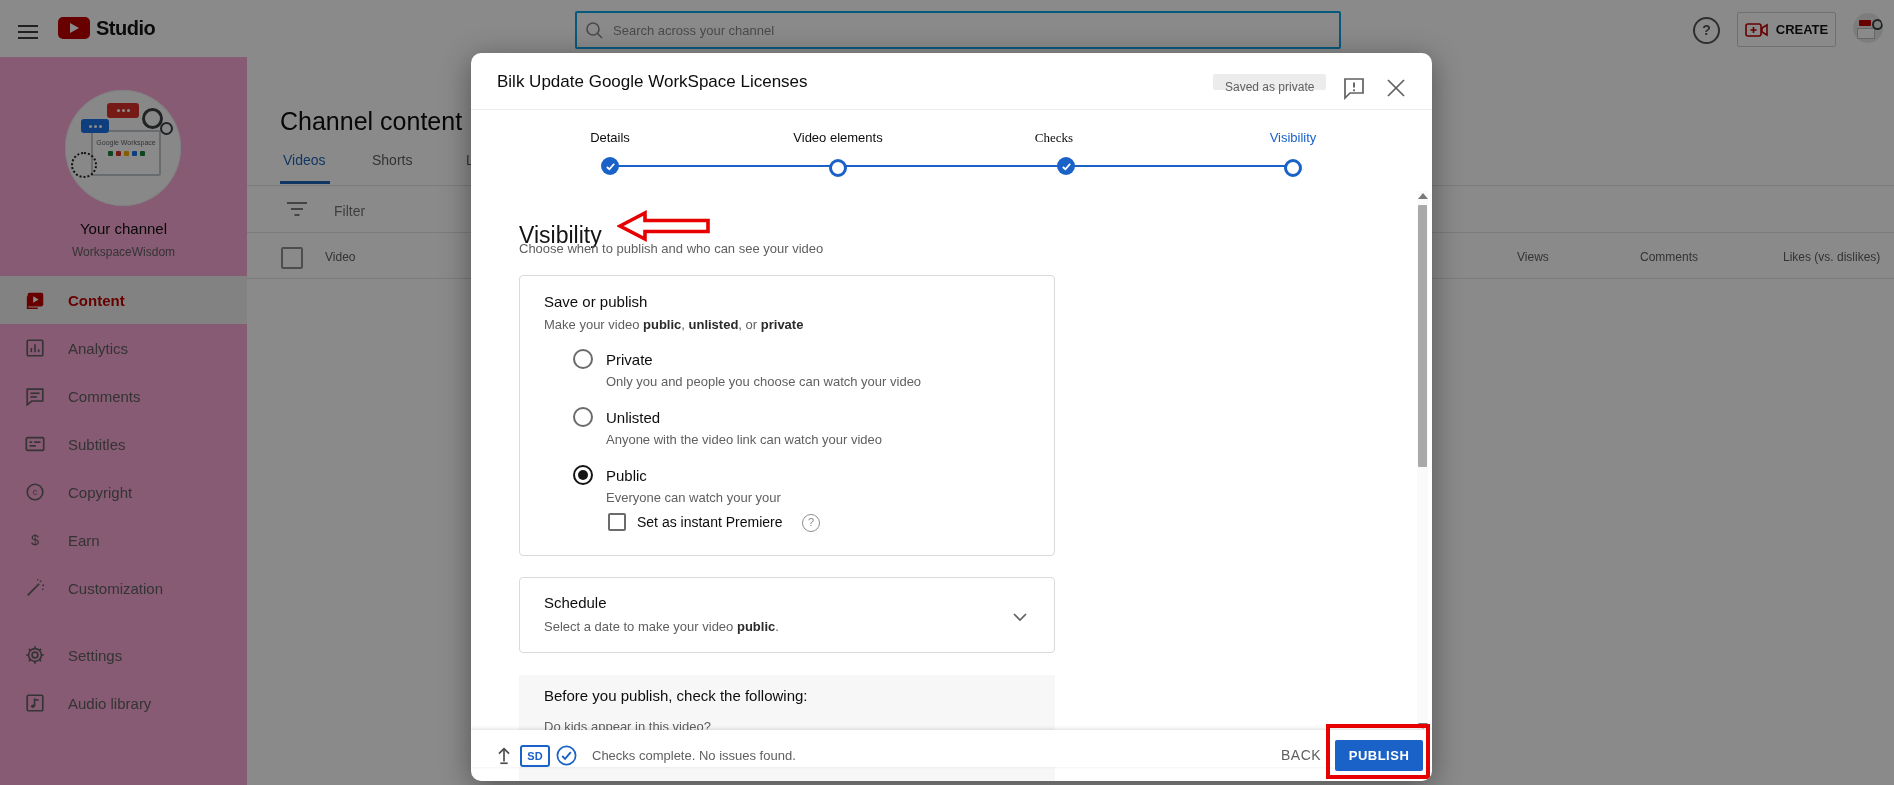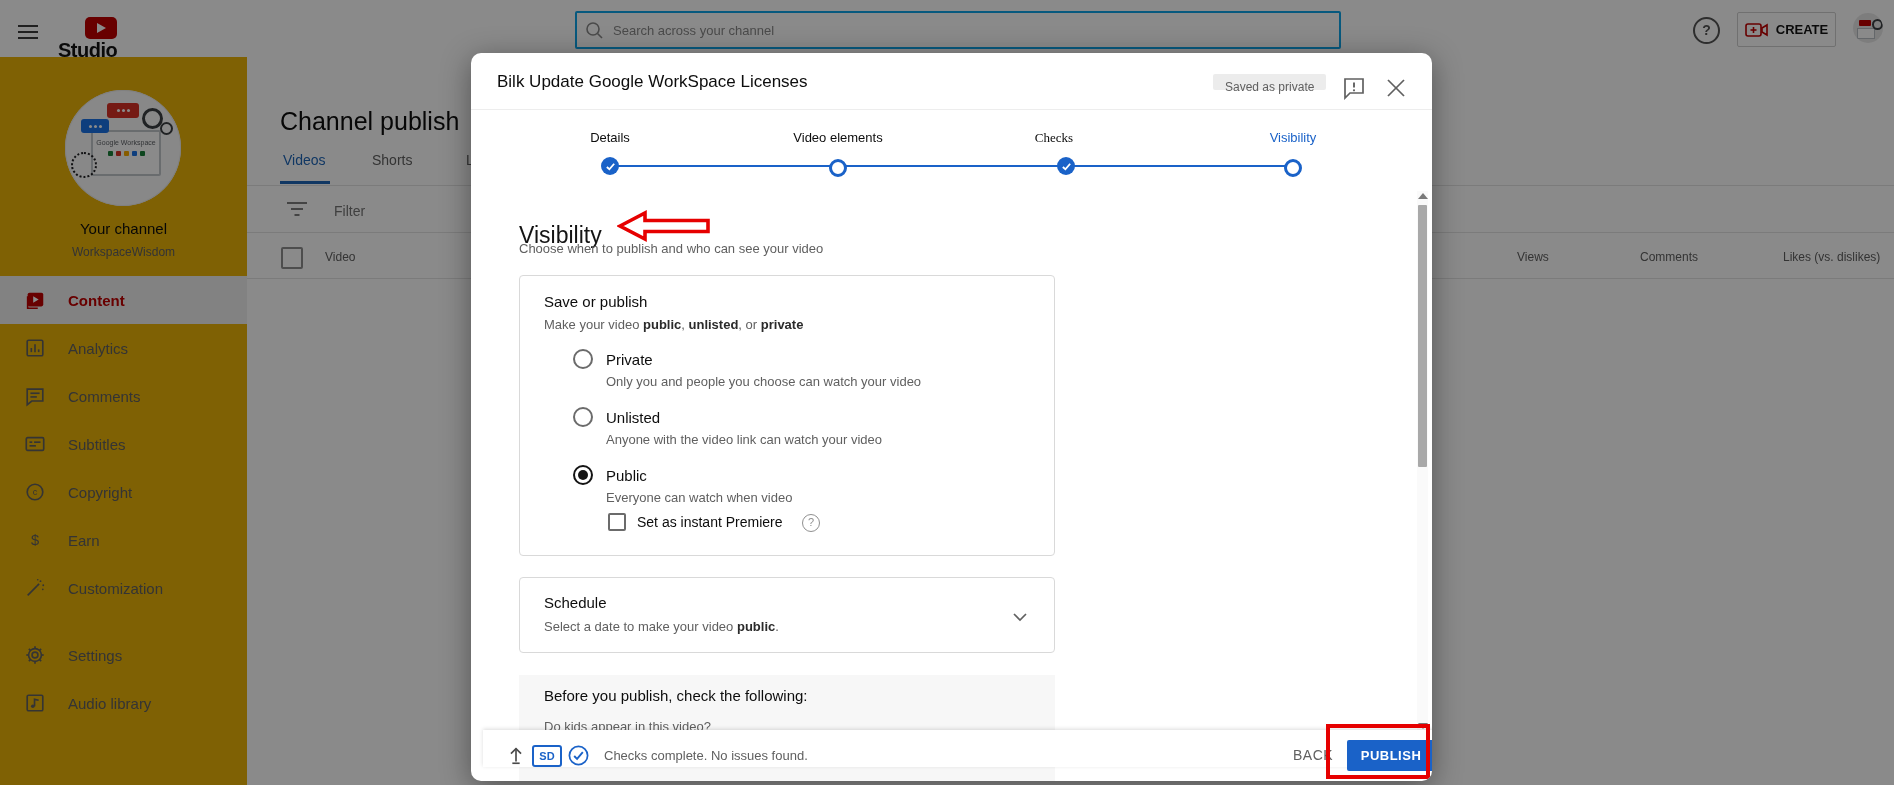--- a/index.html
+++ b/index.html
@@ -13,21 +13,21 @@
   .logo-badge:after{content:"";position:absolute;left:12px;top:6px;border-left:9px solid #fff;border-top:5px solid transparent;border-bottom:5px solid transparent;}
   .brand{font-size:20px;font-weight:bold;letter-spacing:-0.5px;color:#141414;}
   .searchbox{position:absolute;left:575px;top:11px;width:762px;height:34px;border:2px solid #0ea5e9;background:#fff;display:flex;align-items:center;border-radius:2px;}
   .searchbox input{border:0;outline:none;flex:1;font-size:13px;color:#333;background:transparent;font-family:"Liberation Sans",sans-serif;}
   .searchbox input::placeholder{color:#8a8a8a;}
   .helpcirc{width:23px;height:23px;border:2px solid #555;border-radius:50%;text-align:center;line-height:22px;font-size:14px;font-weight:bold;color:#555;}
   .createbtn{position:absolute;left:1737px;top:12px;width:97px;height:33px;border:1px solid #cfcfcf;border-radius:2px;background:#fff;display:flex;align-items:center;justify-content:center;gap:7px;font-size:13px;font-weight:bold;color:#141414;cursor:pointer;}
   .avatar-sm{position:absolute;left:1853px;top:13px;width:30px;height:30px;border-radius:50%;background:#e8e8e8;overflow:hidden;}
   .avatar-sm i{position:absolute;display:block;}
   
-  .sidebar{position:absolute;left:0;top:57px;width:247px;height:728px;background:#eab308;border-right:1px solid #e6e6e6;}
+  .sidebar{position:absolute;left:0;top:57px;width:247px;height:728px;background:#f9a8d4;border-right:1px solid #e6e6e6;}
   .chan-avatar{position:absolute;left:65px;top:33px;width:116px;height:116px;border-radius:50%;background:#fcfcfc;box-shadow:0 0 0 1px #ececec inset;overflow:hidden;}
   .monitor{position:absolute;left:26px;top:40px;width:66px;height:42px;background:#fff;border:2px solid #c2c7cc;border-radius:2px;}
   .monitor .gw{font-size:7px;color:#5f6368;text-align:center;margin-top:7px;white-space:nowrap;}
   .appdots{display:flex;gap:3px;justify-content:center;margin-top:5px;}
   .appdots b{width:5px;height:5px;border-radius:1px;display:block;}
   .bubble{position:absolute;border-radius:3px;display:flex;align-items:center;justify-content:center;gap:2px;}
   .bubble b{width:3px;height:3px;border-radius:50%;background:#fff;display:block;}
   .gear-deco{position:absolute;right:18px;top:18px;width:15px;height:15px;border:3px solid #3c4043;border-radius:50%;}
   .gear-deco2{position:absolute;right:8px;top:32px;width:9px;height:9px;border:2px solid #3c4043;border-radius:50%;}
   .dash-circ{position:absolute;left:6px;top:62px;width:22px;height:22px;border:2px dotted #202124;border-radius:50%;}
@@ -80,39 +80,39 @@
   .qcirc{position:absolute;left:282px;width:18px;height:18px;border:1.6px solid #909090;border-radius:50%;box-sizing:border-box;text-align:center;line-height:15px;font-size:11px;color:#909090;}
   .graysec{position:absolute;left:48px;top:622px;width:536px;height:120px;background:#f7f7f7;}
   .gs-h{position:absolute;left:25px;top:12px;font-size:15px;font-weight:500;color:#0d0d0d;}
   .gs-q{position:absolute;left:25px;top:44px;font-size:13px;color:#606060;}
   
   .sbar{position:absolute;left:946px;top:138px;width:11px;height:540px;background:#fafafa;}
   .sthumb{position:absolute;left:1px;top:14px;width:9px;height:262px;background:#a9a9a9;border-radius:1px;cursor:pointer;}
   .tri-up{position:absolute;left:1px;top:2px;width:0;height:0;border-left:5px solid transparent;border-right:5px solid transparent;border-bottom:6px solid #7a7a7a;}
   .tri-dn{position:absolute;left:1px;bottom:2px;width:0;height:0;border-left:5px solid transparent;border-right:5px solid transparent;border-top:6px solid #7a7a7a;}
   
-  .m-foot{position:absolute;left:12px;top:677px;width:961px;height:37px;background:#fff;box-shadow:0 -1px 4px rgba(0,0,0,.14);}
+  .m-foot{position:absolute;left:0;top:677px;width:961px;height:37px;background:#fff;box-shadow:0 -1px 4px rgba(0,0,0,.14);}
   .f-status{position:absolute;left:121px;top:18px;font-size:13px;color:#606060;}
   .sdbadge{position:absolute;left:49px;top:15px;width:26px;height:18px;border:2px solid #1a62c8;border-radius:3px;color:#1a62c8;font-size:11px;font-weight:bold;text-align:center;line-height:18px;box-sizing:content-box;}
   .backbtn{position:absolute;left:810px;top:17px;font-size:14px;font-weight:500;color:#606060;letter-spacing:.5px;cursor:pointer;}
   .pubbtn{position:absolute;left:864px;top:10px;width:88px;height:31px;background:#1a62c8;color:#fff;font-size:13px;font-weight:bold;letter-spacing:.5px;border:none;border-radius:2px;cursor:pointer;font-family:"Liberation Sans",sans-serif;}
   .annot-box{position:absolute;left:855px;top:671px;width:104px;height:55px;border:4px solid #e60000;box-sizing:border-box;pointer-events:none;}
 </style>
 </head>
 <body>
 
 <div class="stage">
 
   <header class="topbar">
     <div class="abs burger" style="left:18px;top:21px;">
         <span></span>
         <span></span>
         <span></span>
       </div>
-    <div class="abs" style="left:58px;top:17px;display:flex;align-items:flex-end;flex-direction:column;">
+    <div class="abs" style="left:58px;top:17px;display:flex;align-items:flex-start;gap:6px;">
       <div class="logo-badge"></div>
       <span class="brand">Studio</span>
     </div>
     <div class="searchbox">
       <svg width="34" height="20" viewBox="0 0 34 20">
           <circle cx="16" cy="9" r="6" fill="none" stroke="#8a8a8a" stroke-width="1.6"></circle>
           <line x1="20.5" y1="13.5" x2="25" y2="18" stroke="#8a8a8a" stroke-width="1.6"></line>
         </svg>
       <input type="text" placeholder="Search across your channel" style="">
     </div>
@@ -255,21 +255,21 @@
               <path d="M11.5 15.5 V8 l4.5 1"></path>
             </g>
             <circle cx="9.6" cy="15.5" r="2" fill="#606060"></circle>
           </svg>
         <span>Audio library</span>
       </div>
     </nav>
   </aside>
 
   <main class="main">
-    <h1 class="page-title">Channel publish</h1>
+    <h1 class="page-title">Channel content</h1>
     <div class="tab active" style="left:36px;">Videos</div>
     <div class="tab" style="left:125px;">Shorts</div>
     <div class="tab" style="left:219px;">Live</div>
     <div class="tab-underline"></div>
     <div class="hline" style="top:128px;"></div>
     <svg class="abs" style="left:38px;top:142px;" width="24" height="18" viewBox="0 0 24 18">
         <g stroke="#606060" stroke-width="1.6">
           <line x1="2" y1="4" x2="22" y2="4"></line>
           <line x1="6" y1="10" x2="18" y2="10"></line>
           <line x1="9.5" y1="16" x2="14.5" y2="16"></line>
@@ -344,21 +344,21 @@
       <div class="radio" style="top:73px;"></div>
       <div class="opt-l" style="top:75px;">Private</div>
       <div class="opt-d" style="top:98px;">Only you and people you choose can watch your video</div>
 
       <div class="radio" style="top:131px;"></div>
       <div class="opt-l" style="top:133px;">Unlisted</div>
       <div class="opt-d" style="top:156px;">Anyone with the video link can watch your video</div>
 
       <div class="radio sel" style="top:189px;"></div>
       <div class="opt-l" style="top:191px;">Public</div>
-      <div class="opt-d" style="top:214px;">Everyone can watch when video</div>
+      <div class="opt-d" style="top:214px;">Everyone can watch your your</div>
 
       <div class="cb2" style="top:237px;"></div>
       <div class="prem-l" style="top:238px;">Set as instant Premiere</div>
       <div class="qcirc" style="top:238px;"><span>?</span></div>
     </div>
 
     <div class="box" style="top:524px;height:76px;">
       <div class="box-t" style="top:16px;">Schedule</div>
       <div class="box-d" style="top:41px;"><span>Select a date to make your video </span><b>public</b><span>.</span></div>
       <svg class="abs" style="left:488px;top:27px;" width="24" height="24" viewBox="0 0 24 24">

